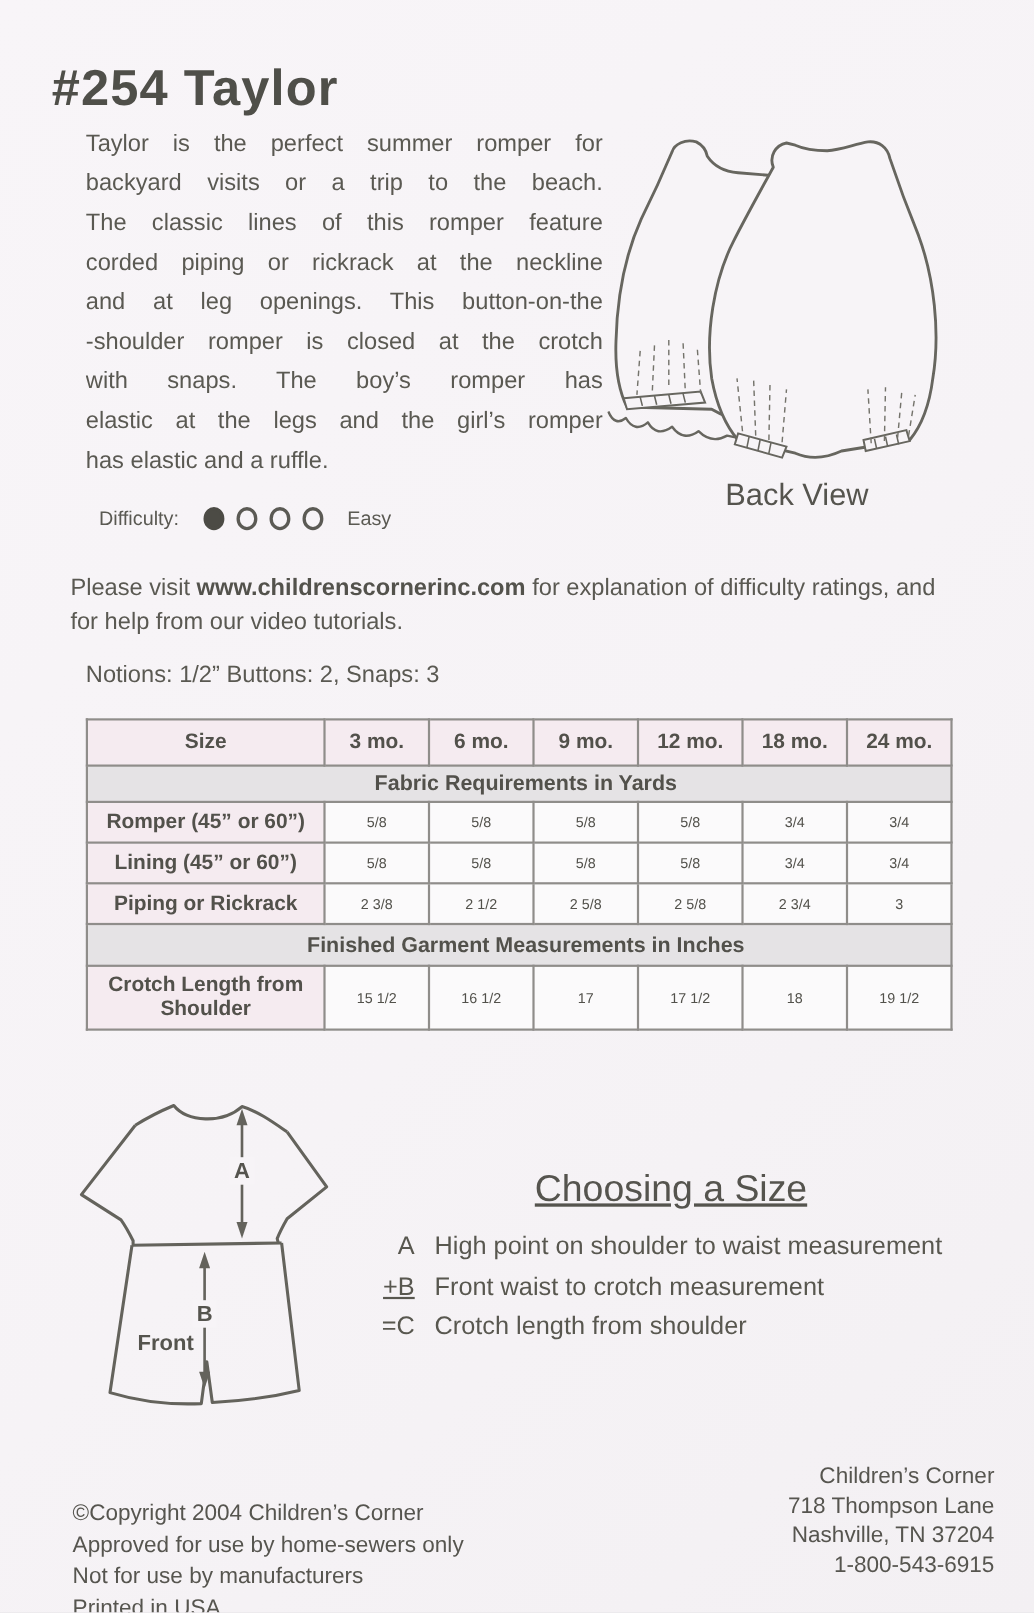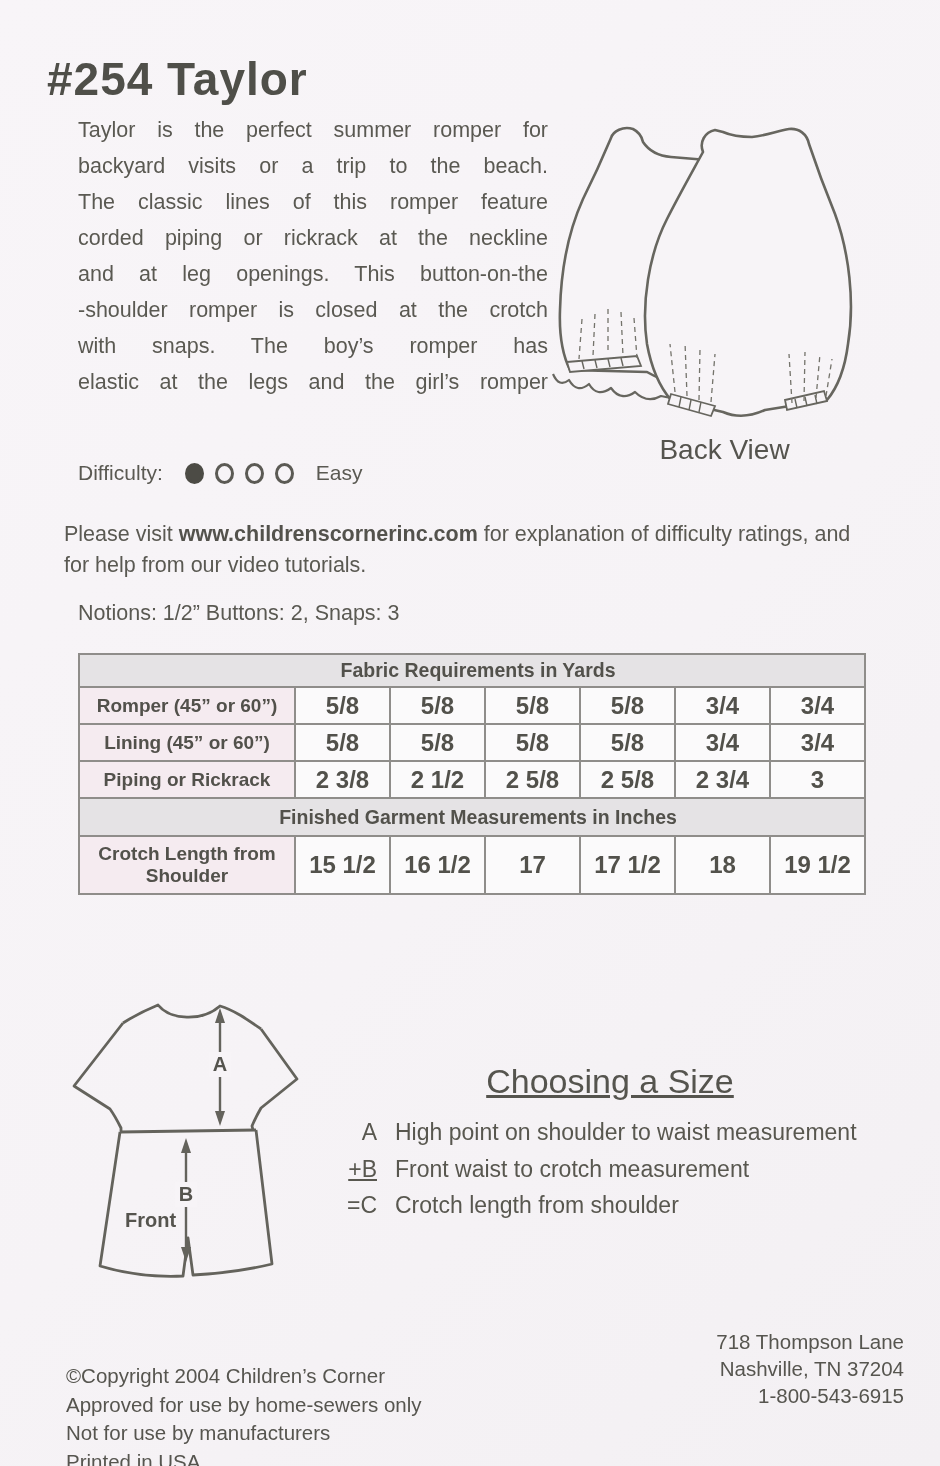--- a/index.html
+++ b/index.html
@@ -34,23 +34,23 @@
     margin-top:2px;text-align:center;padding-right:40px;
     font-size:28px;color:#55544e;
   }
   .outline{fill:#f7f4f7;stroke:#67665f;stroke-width:2.6;stroke-linejoin:round;}
   .thin{fill:none;stroke:#67665f;stroke-width:2.2;stroke-linejoin:round;}
   .band{fill:#f7f4f7;stroke:#67665f;stroke-width:1.8;}
   .g-line{stroke:#74736b;stroke-width:1.3;stroke-dasharray:5 4;fill:none;}
   .tick{stroke:#67665f;stroke-width:1.4;}
   
   .difficulty{
-    position:absolute;top:461px;left:78px;
+    position:absolute;top:461px;left:90px;
     display:flex;align-items:center;
-    font-size:21px;color:#5a5952;
+    font-size:18px;color:#5a5952;
   }
   .dots{display:flex;align-items:center;gap:11px;margin-left:22px;}
   .dot{width:19px;height:21px;border-radius:50%;border:3px solid #5b5a54;box-sizing:border-box;}
   .dot.filled{background:#4c4b45;border-color:#4c4b45;}
   .difficulty .level{margin-left:22px;}
   
   .website{
     position:absolute;top:519px;left:64px;width:808px;
     font-size:21.5px;line-height:31px;color:#5a5952;
   }
@@ -64,21 +64,21 @@
     position:absolute;top:653px;left:78px;width:788px;
     border-collapse:collapse;table-layout:fixed;
     font-size:19px;color:#52514b;
   }
   .size-table td,.size-table th{
     border:2.4px solid #8f8d8a;text-align:center;vertical-align:middle;
     padding:2px 4px;background:#fbfafb;
   }
   .size-table .pink{background:#f5ebf0;font-weight:bold;}
   .size-table .gray{background:#e5e3e5;font-weight:bold;font-size:19.5px;padding-left:16px;}
-  .size-table .val{font-size:24px;font-weight:bold;}
+  .size-table .val{font-size:13px;font-weight:normal;}
   .r-head{height:42px;}
   .r-band1{height:33px;}
   .r-data{height:37px;}
   .r-band2{height:38px;}
   .r-crotch{height:58px;}
   
   .frontdiag{position:absolute;top:982px;left:50px;width:275px;}
   .fd-stroke{fill:none;stroke:#64635c;stroke-width:2.8;stroke-linejoin:round;}
   .fd-arrow{stroke:#64635c;stroke-width:2.4;}
   .fd-head{fill:#64635c;stroke:none;}
@@ -113,20 +113,21 @@
 
   <div class="description">
     <div class="desc-line">Taylor is the perfect summer romper for</div>
     <div class="desc-line">backyard visits or a trip to the beach.</div>
     <div class="desc-line">The classic lines of this romper feature</div>
     <div class="desc-line">corded piping or rickrack at the neckline</div>
     <div class="desc-line">and at leg openings.  This button-on-the</div>
     <div class="desc-line">-shoulder romper is closed at the crotch</div>
     <div class="desc-line">with snaps.  The boy’s romper has</div>
     <div class="desc-line">elastic at the legs and the girl’s romper</div>
+    <div class="desc-line last">has elastic and a ruffle.</div>
   </div>
 
   <div class="backview">
     <svg width="385" height="320" viewBox="0 0 385 320">
 
       <path class="outline" d="M 59,26
         C 61,19 71,14 81,17 C 87,20 90,25 91,30
         C 97,39 107,44 119,45 L 155,48 L 170,272
         C 145,278 115,272 95,260 L 18,258
         C 11,244 7,224 8,198 C 9,158 17,118 31,87
@@ -201,20 +202,29 @@
     <colgroup>
       <col style="width:216px">
       <col style="width:95px">
         <col style="width:95px">
         <col style="width:95px">
       <col style="width:95px">
         <col style="width:95px">
         <col style="width:95px">
     </colgroup>
     <tbody>
+        <tr class="r-head">
+      <th class="pink">Size</th>
+      <th class="pink">3 mo.</th>
+      <th class="pink">6 mo.</th>
+      <th class="pink">9 mo.</th>
+      <th class="pink">12 mo.</th>
+      <th class="pink">18 mo.</th>
+      <th class="pink">24 mo.</th>
+    </tr>
     <tr class="r-band1">
       <td class="gray" colspan="7">Fabric Requirements in Yards</td>
     </tr>
     <tr class="r-data">
       <td class="pink">Romper (45” or 60”)</td>
       <td class="val">5/8</td>
       <td class="val">5/8</td>
       <td class="val">5/8</td>
       <td class="val">5/8</td>
       <td class="val">3/4</td>
@@ -297,18 +307,19 @@
   </div>
 
   <div class="footer-left">
     <div>©Copyright 2004 Children’s Corner</div>
     <div>Approved for use by home-sewers only</div>
     <div>Not for use by manufacturers</div>
     <div>Printed in USA</div>
   </div>
 
   <div class="footer-right">
+    <div>Children’s Corner</div>
     <div>718 Thompson Lane</div>
     <div>Nashville, TN 37204</div>
     <div>1-800-543-6915</div>
   </div>
 
 </div>
 
 </body></html>

